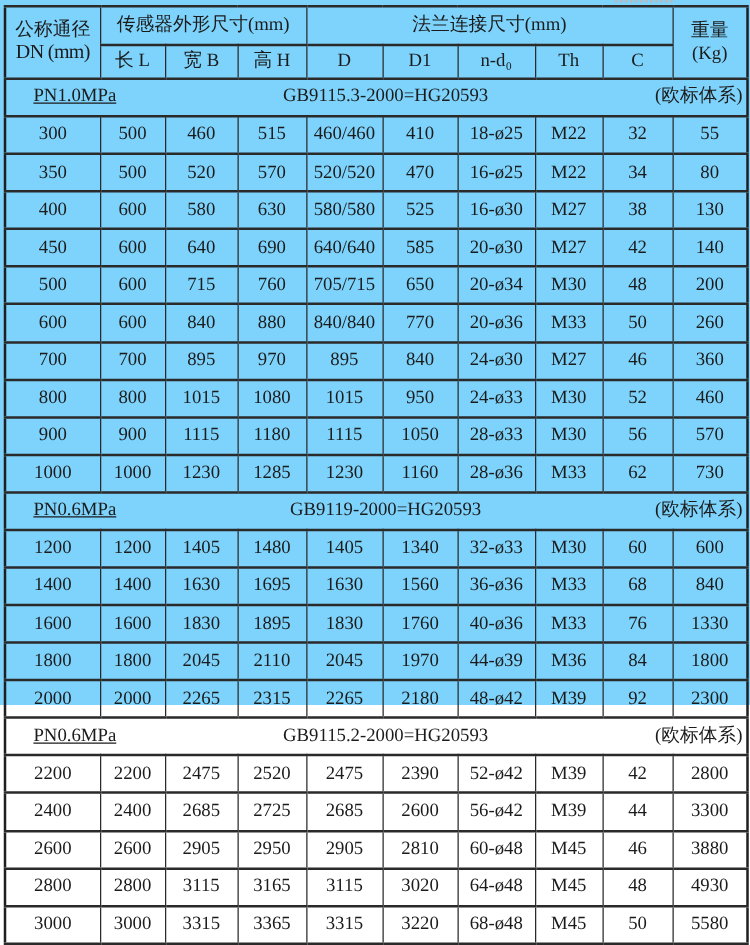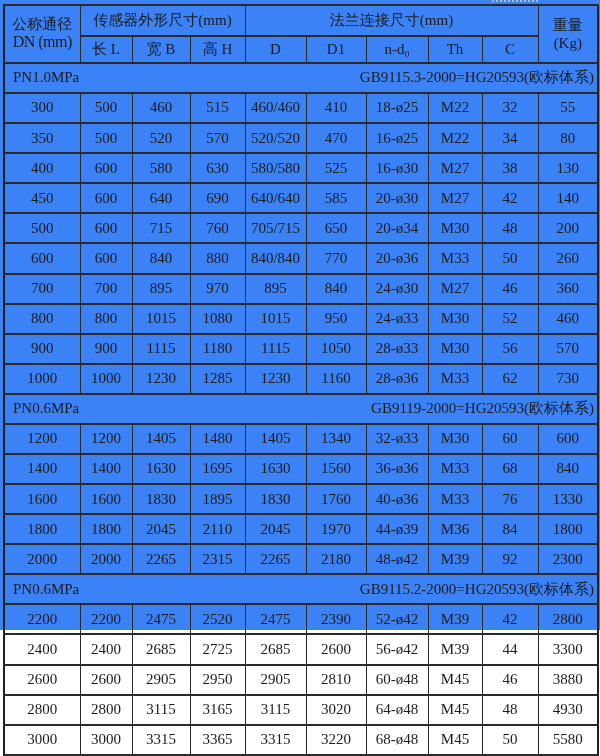--- a/index.html
+++ b/index.html
@@ -8,22 +8,22 @@
     width: 600px;
     height: 756px;
     background: #ffffff;
     font-family: "Liberation Serif", "DejaVu Serif", serif;
     color: #1b1b1b;
     overflow: hidden;
   }
   .page {
     position: relative;
     width: 600px;
-    height: 630px;
-    background: #3b82f6;
+    height: 564px;
+    background: #7dd3fc;
   }
   .scan-artifact {
     position: absolute;
     left: 492px;
     top: 0;
     width: 46px;
     height: 0;
     border-top: 2px dotted #b9b9b9;
   }
   table.spec {
@@ -61,25 +61,26 @@
     text-align: left;
   }
   .section-wrap {
     display: flex;
     align-items: center;
     padding: 0 5px 0 8px;
     width: 581px;
   }
   .sec-pressure {
     flex: 0 0 80px;
-    text-align: left;
+    text-align: right;
+    text-decoration: underline;
   }
   .sec-standard {
     flex: 1 1 auto;
-    text-align: right;
+    text-align: center;
   }
   .sec-note {
     margin-left: auto;
     text-align: center;
   }
 </style>
 </head>
 <body>
 
 <div class="page">

